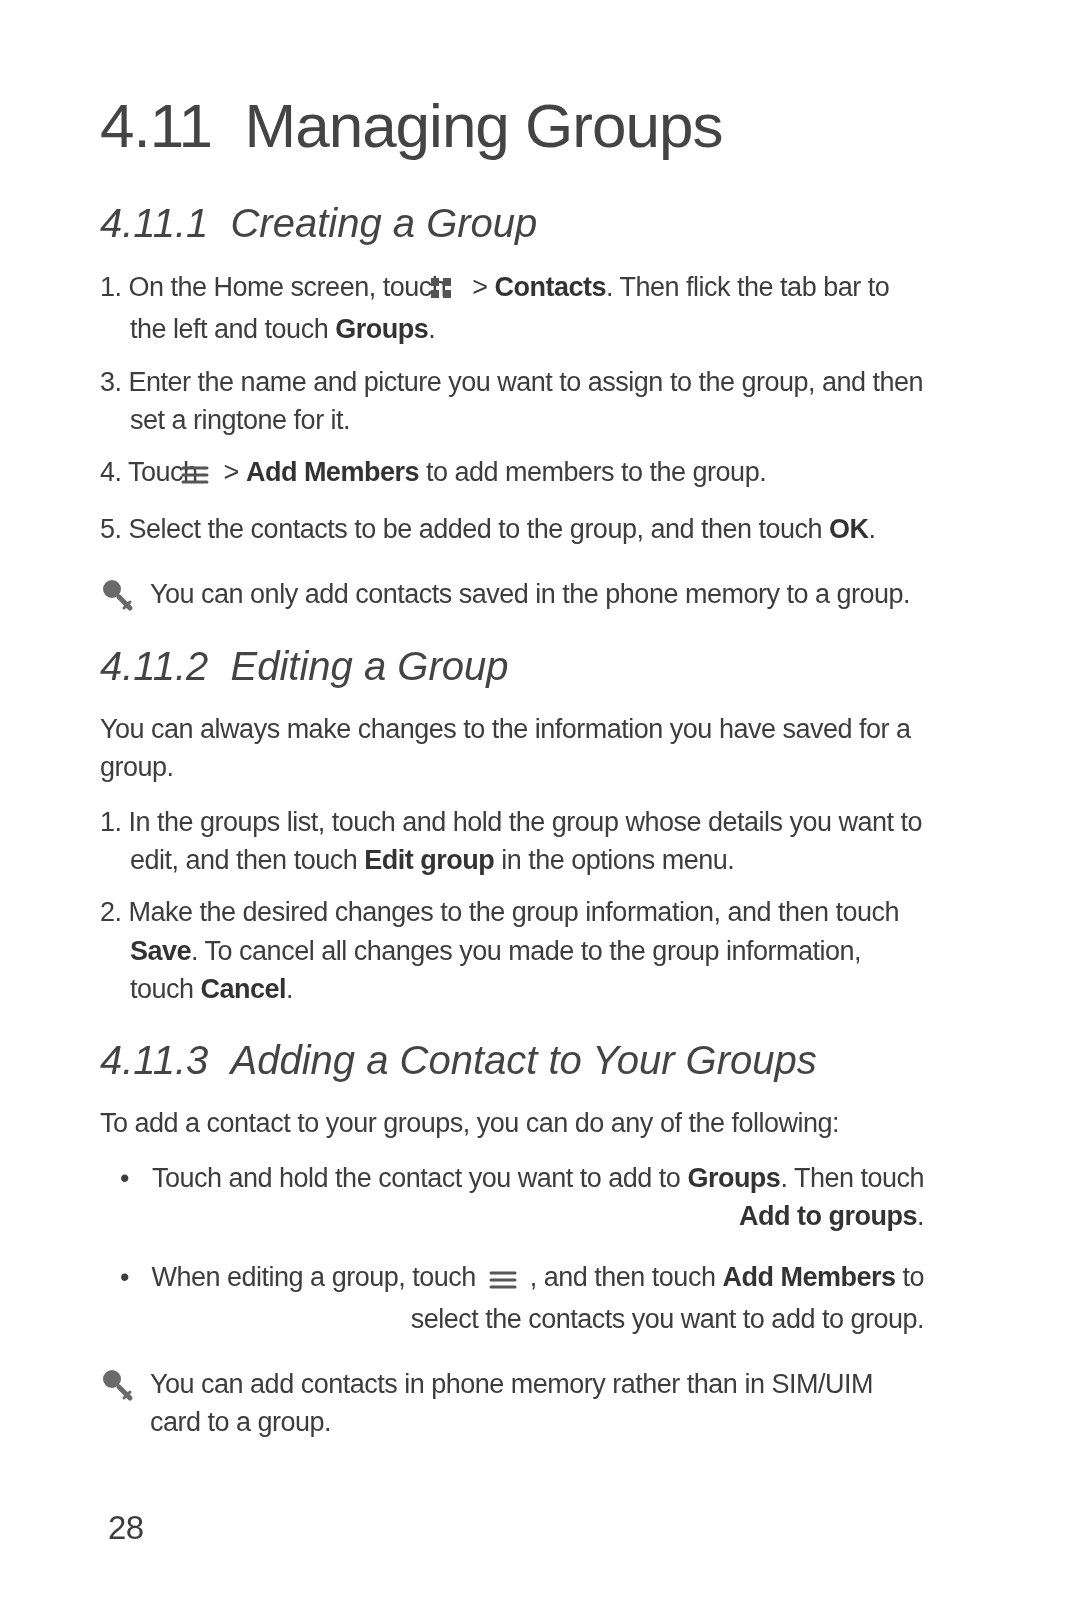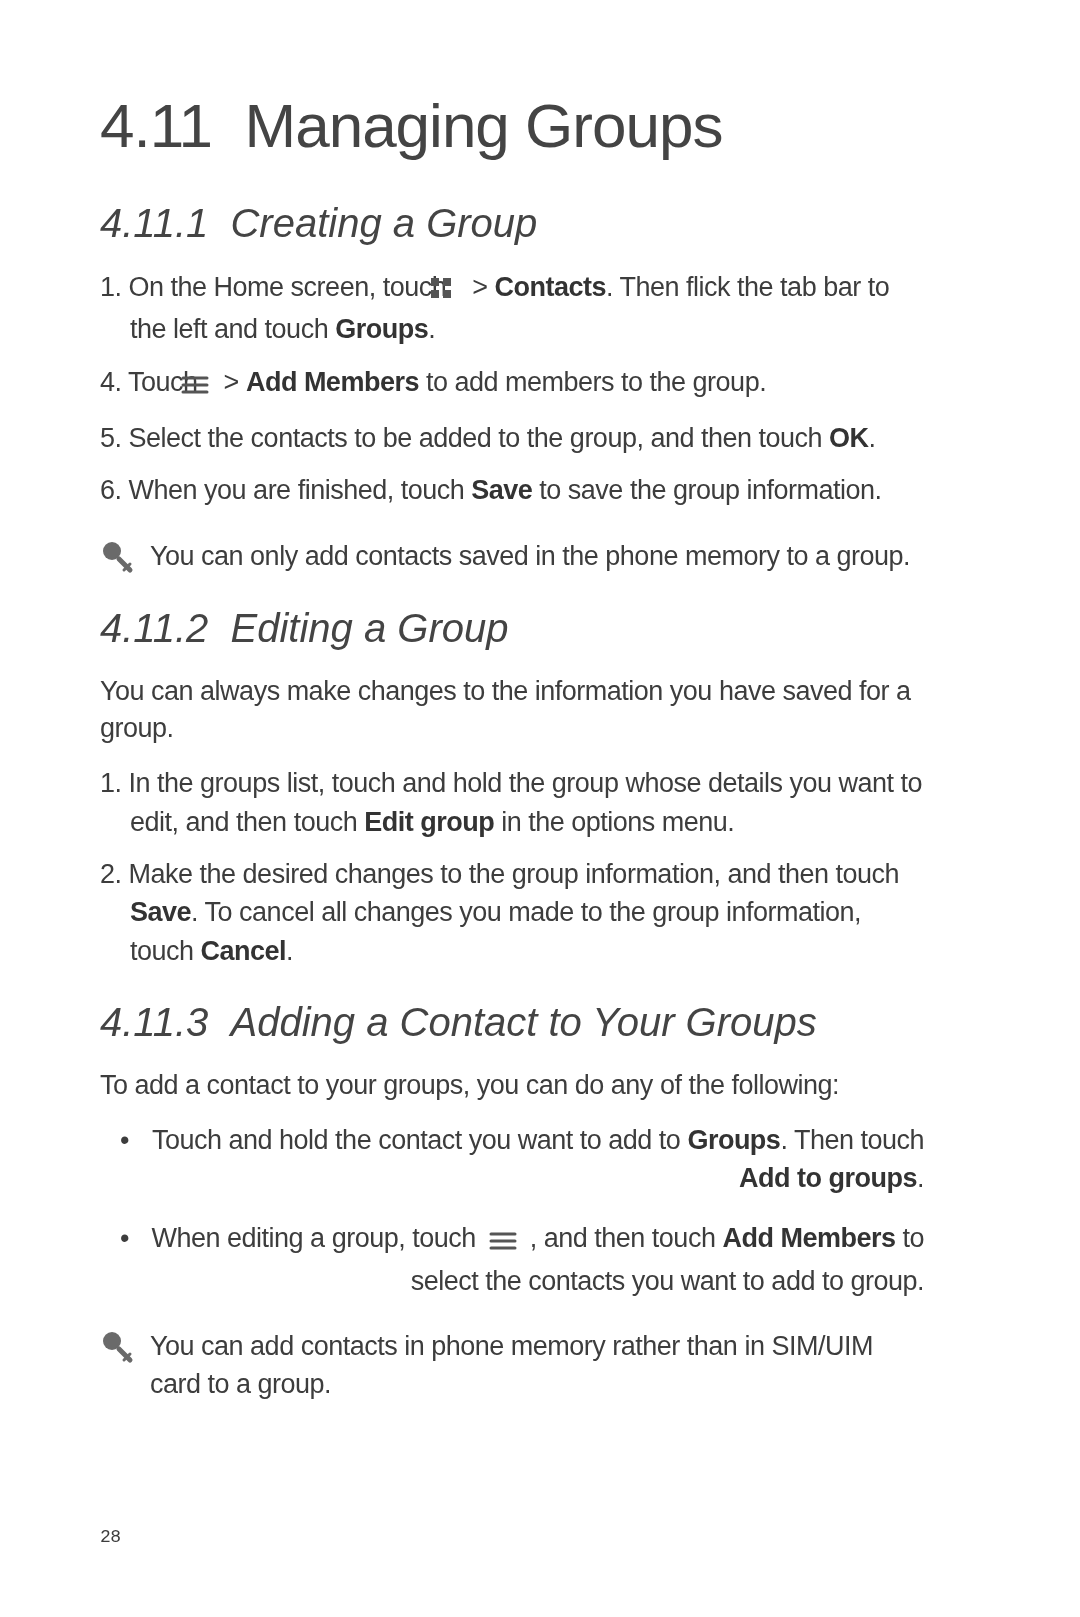--- a/index.html
+++ b/index.html
@@ -93,26 +93,25 @@
     font-weight: 700;
     color: #333;
   }
   .inline-icon {
     display: inline-block;
     vertical-align: -4px;
     margin: 0 6px;
   }
   .page-num {
     position: absolute;
-    left: 100px;
+    left: 108px;
     bottom: 70px;
-    font-size: 18px;
-    color: #3d3d3d;
-    font-stretch: condensed;
-    font-family: Liberation Mono, monospace;
+    font-size: 33px;
+    color: #3d3d3d;
+    font-stretch: condensed;
   }
 </style>
 </head>
 <body>
 
 <div class="page">
 
   <h1 class="h1">
     <span class="num">4.11</span>&nbsp;&nbsp;<span>Managing Groups</span>
   </h1>
@@ -127,41 +126,41 @@
           <g fill="#555">
             <rect x="2" y="2" width="8" height="8"></rect>
             <rect x="14" y="2" width="8" height="8"></rect>
             <rect x="2" y="14" width="8" height="8"></rect>
             <rect x="14" y="14" width="8" height="8"></rect>
           </g>
         </svg></span><span>  &gt; </span><span class="bold">Contacts</span><span>. Then flick the tab bar to the left and touch </span><span class="bold">Groups</span><span>.</span>
   </p>
 
 
+  <p class="ol-item">
+    <span>3.</span>
+    <span>Enter the name and picture you want to assign to the group, and then set a ringtone for it.</span>
+  </p>
 
   <p class="ol-item">
     <span>4.</span>
     <span>Touch </span><span class="inline-icon"><svg width="28" height="20" viewBox="0 0 28 20">
           <g fill="none" stroke="#555" stroke-width="3" stroke-linecap="round">
             <line x1="2" y1="3" x2="26" y2="3"></line>
             <line x1="2" y1="10" x2="26" y2="10"></line>
             <line x1="2" y1="17" x2="26" y2="17"></line>
           </g>
         </svg></span><span>  &gt; </span><span class="bold">Add Members</span><span> to add members to the group.</span>
   </p>
 
   <p class="ol-item">
     <span>5.</span>
     <span>Select the contacts to be added to the group, and then touch </span><span class="bold">OK</span><span>.</span>
   </p>
 
-  <p class="ol-item">
-    <span>6.</span>
-    <span>When you are finished, touch </span><span class="bold">Save</span><span> to save the group information.</span>
-  </p>
 
   <div class="note-row">
     <span class="note-icon">
       <svg width="36" height="36" viewBox="0 0 36 36">
           <circle cx="12" cy="11" r="9" fill="#6a6a6a"></circle>
           <path d="M19 19 L30 30" stroke="#6a6a6a" stroke-width="5" stroke-linecap="round"></path>
           <path d="M24 30 L30 24" stroke="#6a6a6a" stroke-width="3" stroke-linecap="round"></path>
         </svg>
     </span>
     <span class="note-text">You can only add contacts saved in the phone memory to a group.</span>

